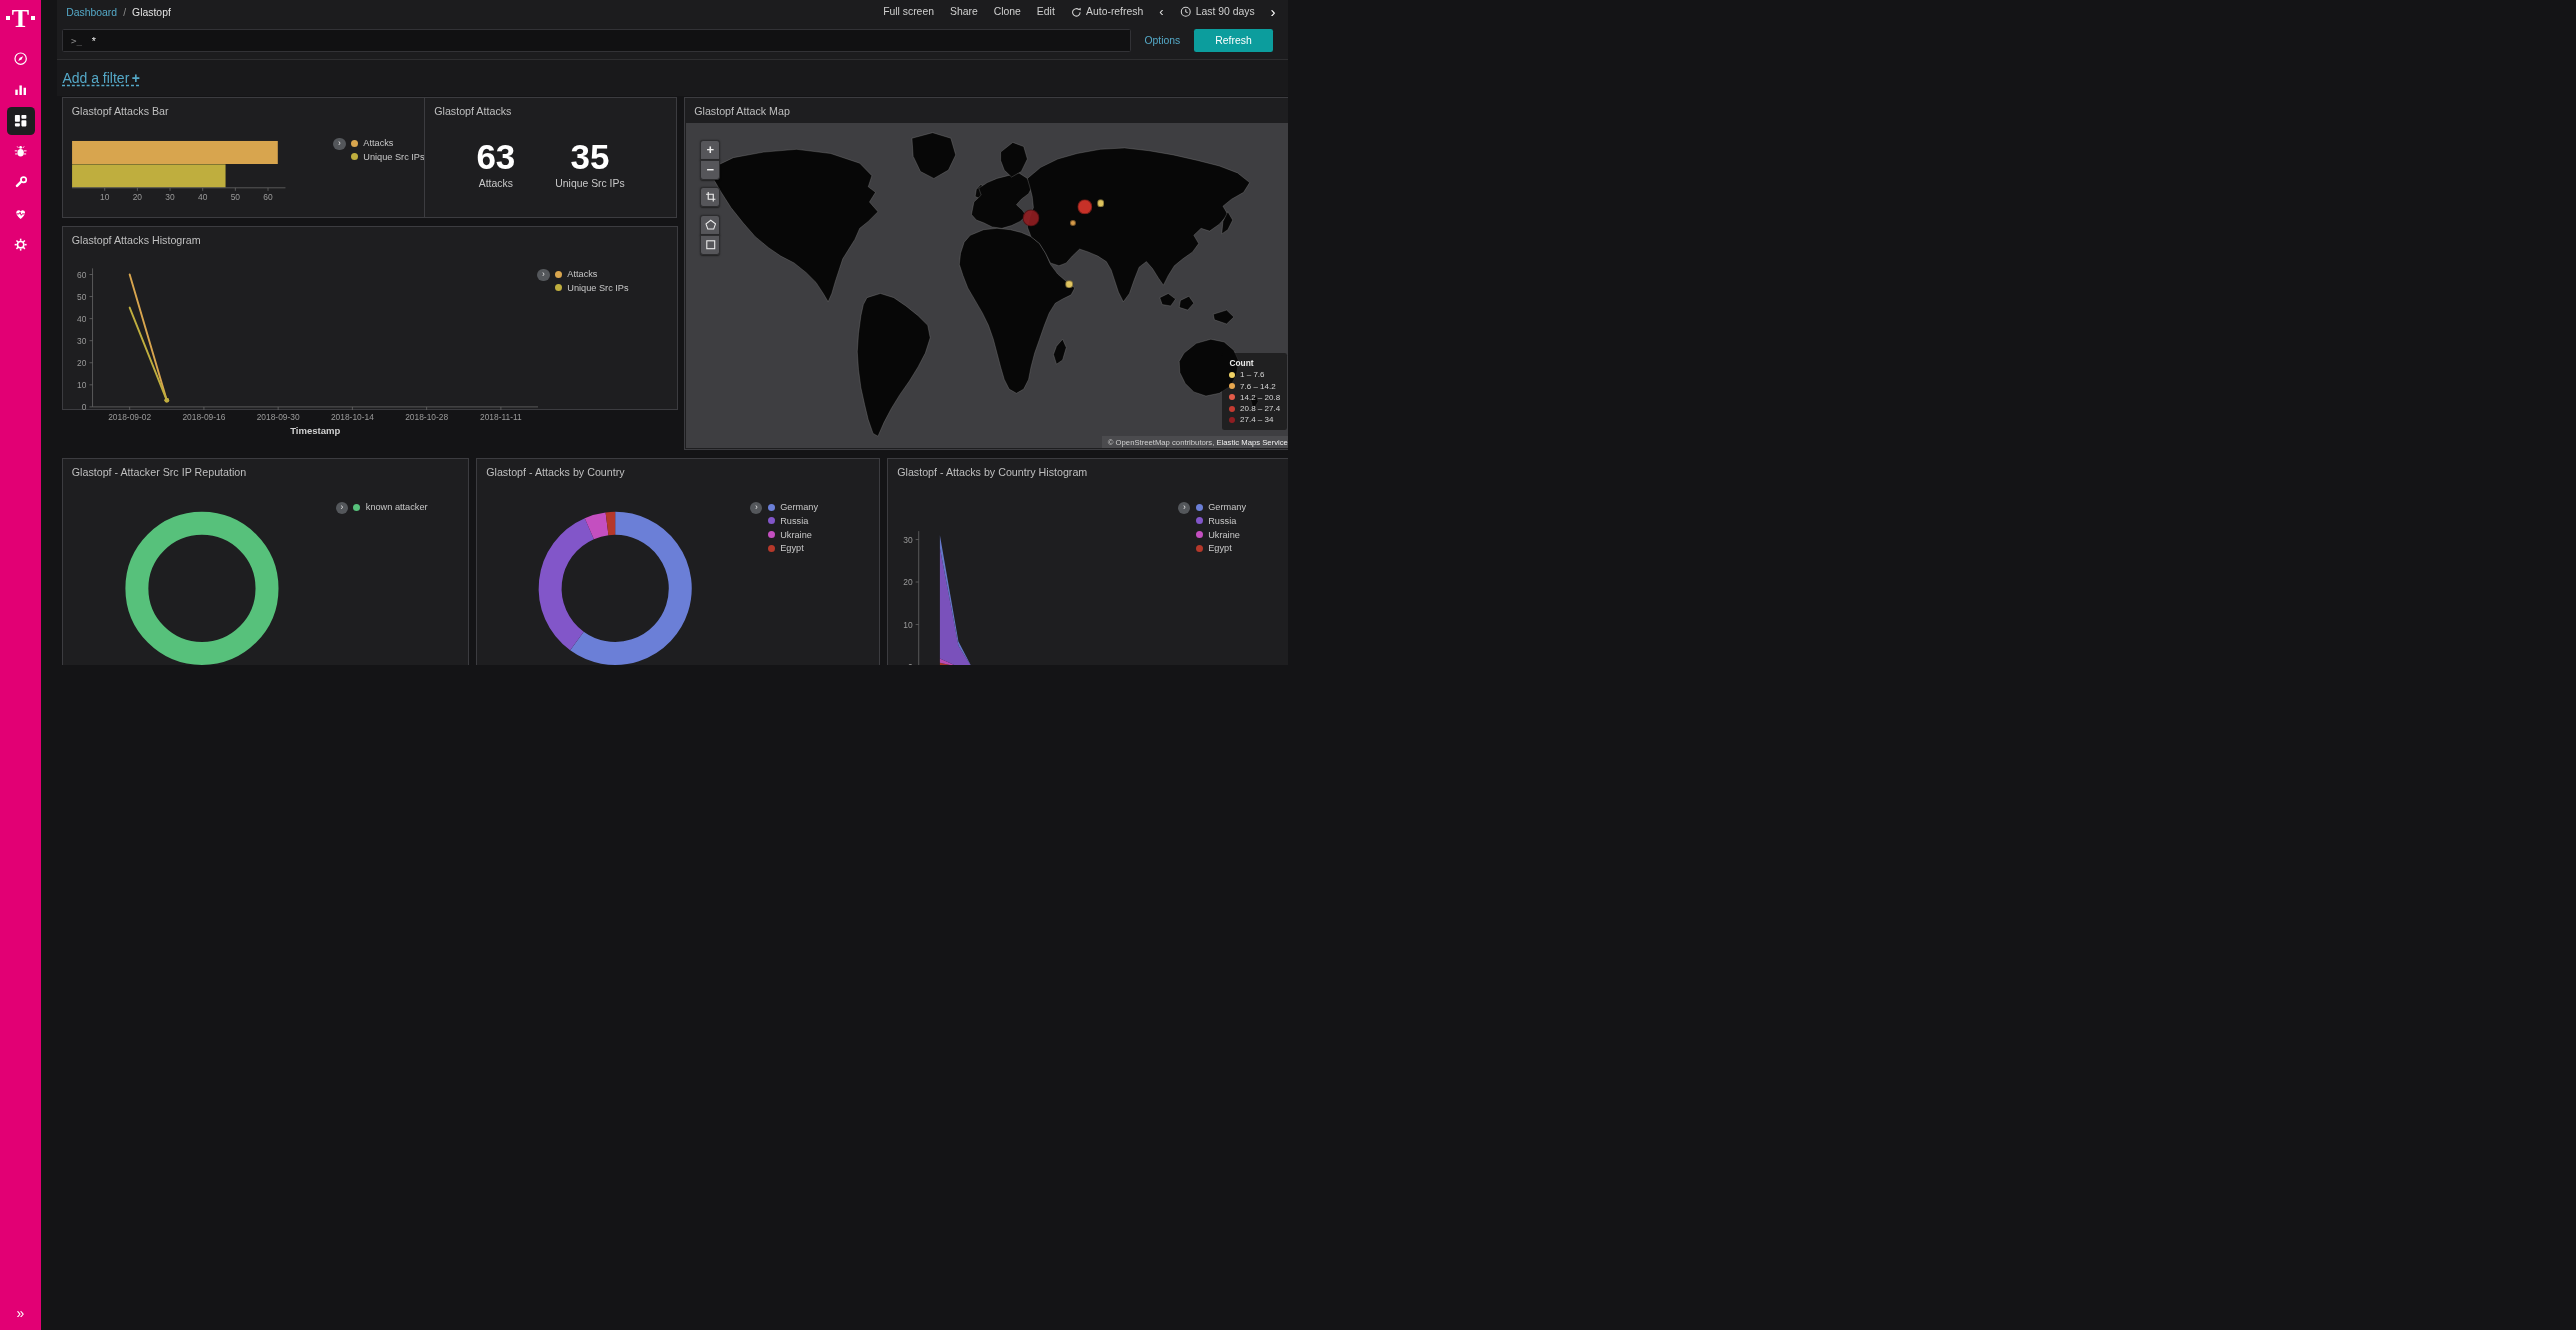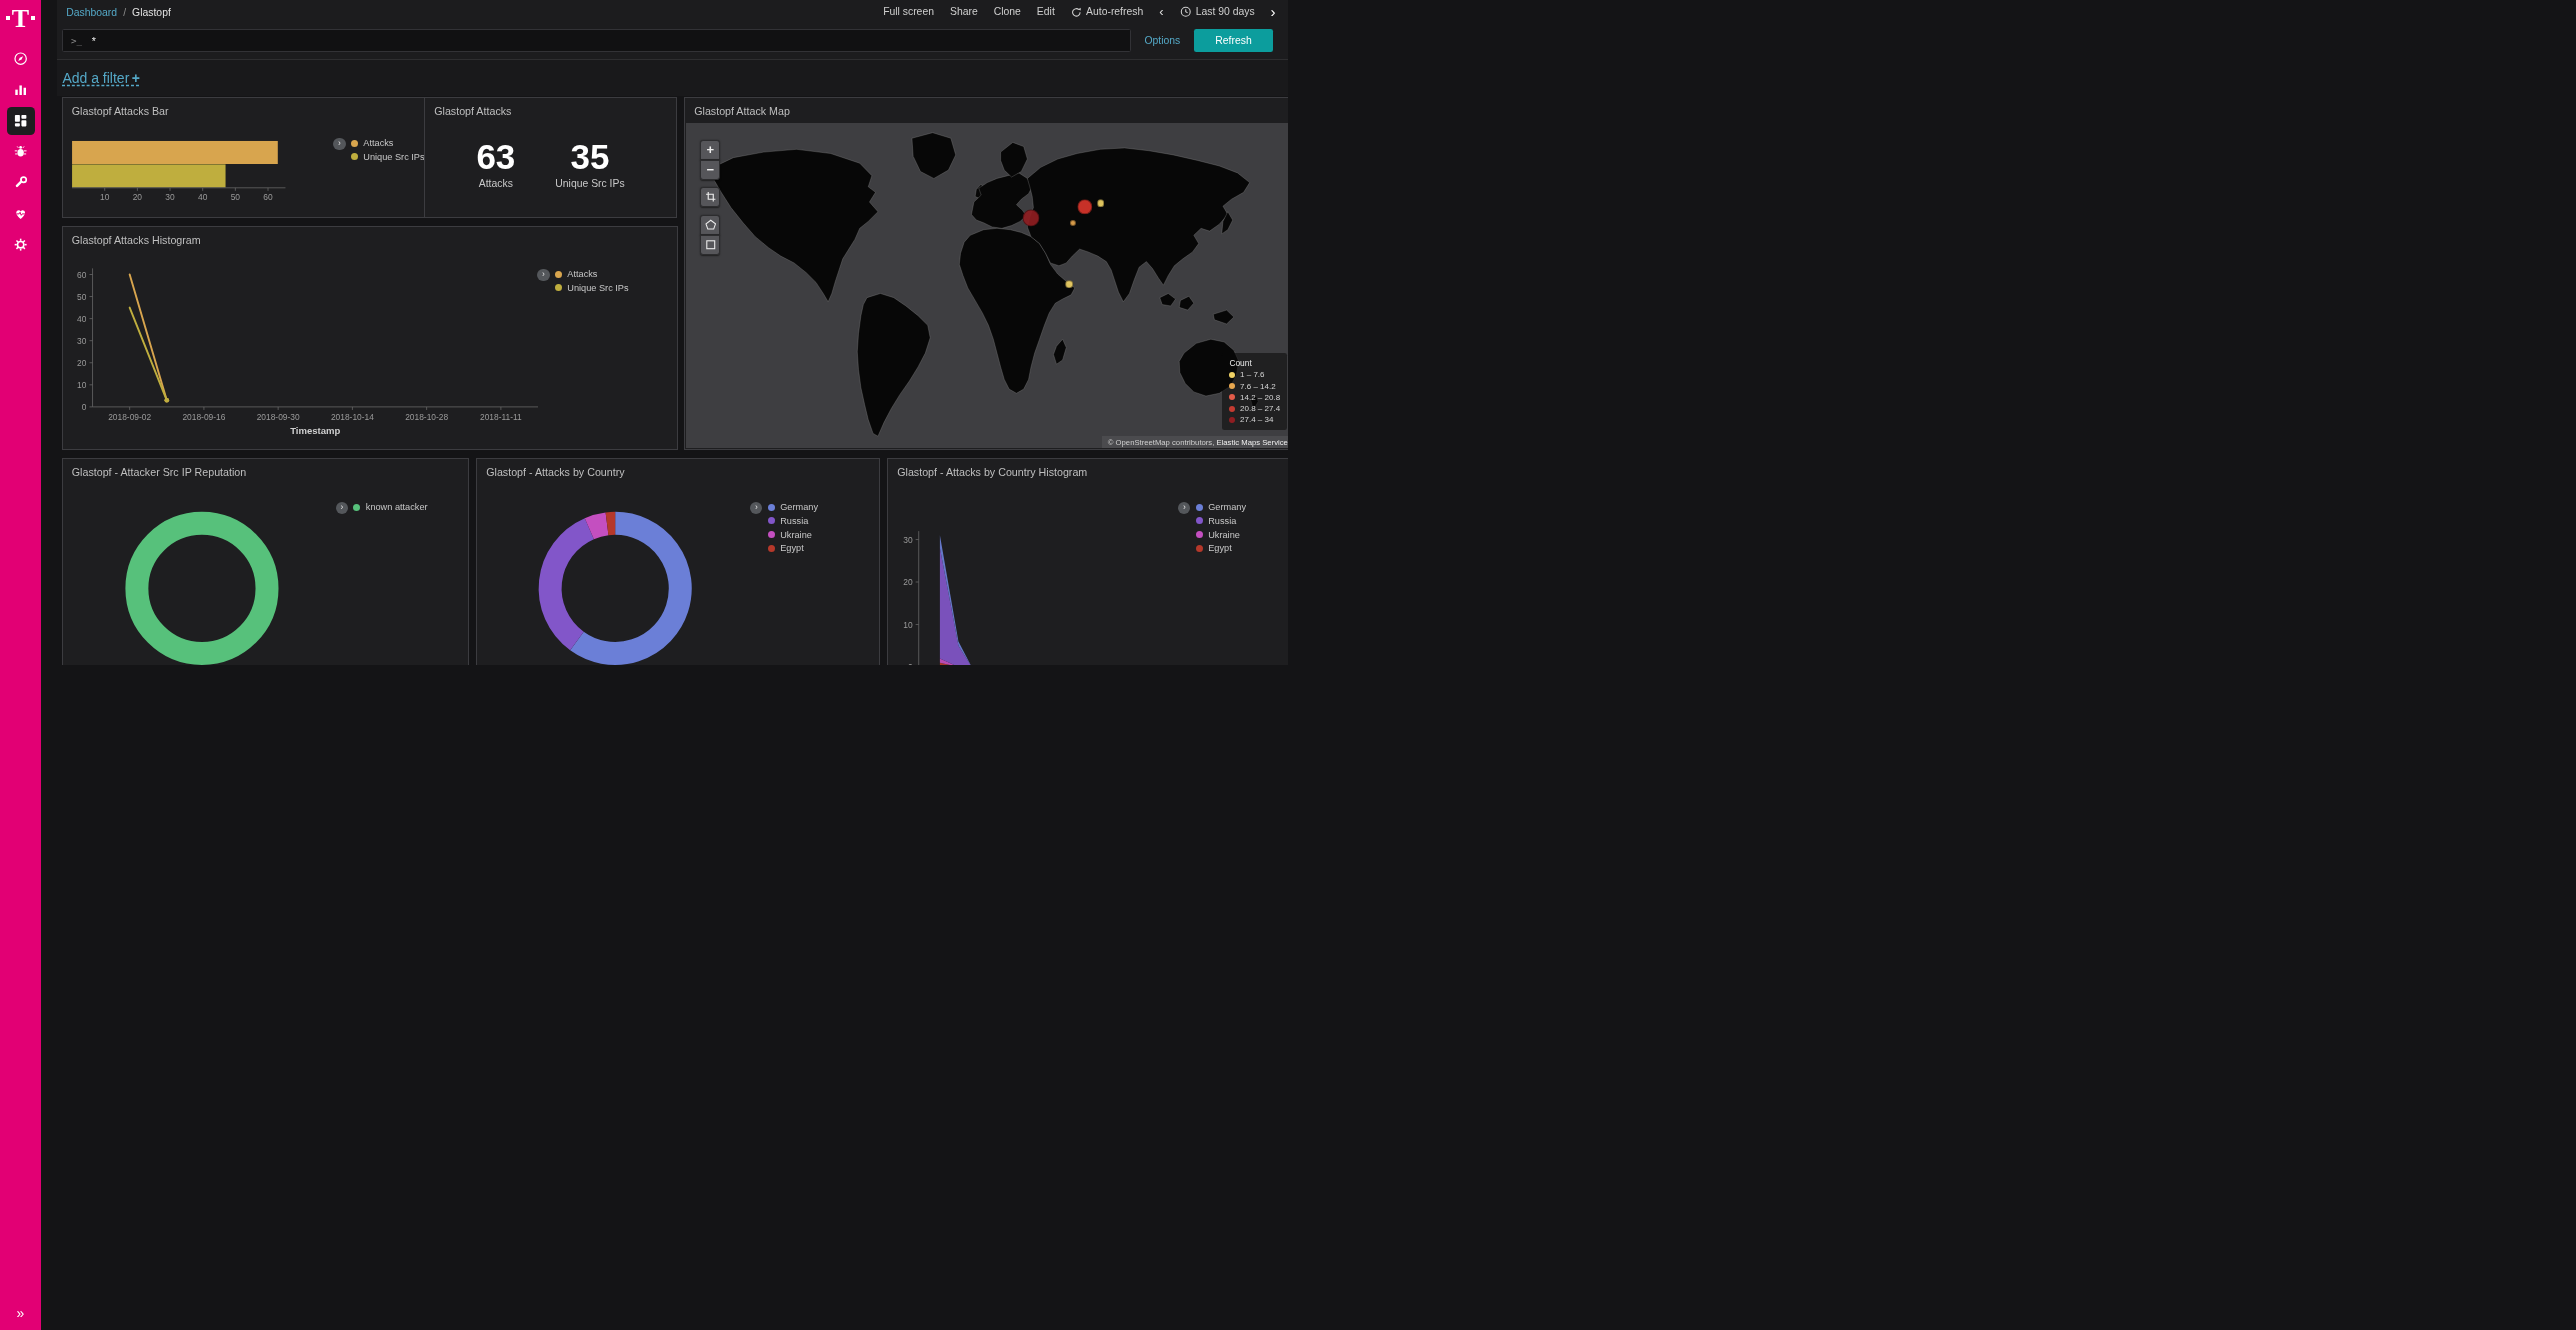--- a/index.html
+++ b/index.html
@@ -71,21 +71,21 @@
   #map-controls{position:absolute;left:14.6px;top:17px;display:flex;flex-direction:column;}
   .map-btn{width:20px;height:20px;background:#56565a;color:#ededed;border:0.8px solid #2c2c2e;
     box-sizing:border-box;display:flex;align-items:center;justify-content:center;
     font-size:13px;font-weight:700;cursor:pointer;box-shadow:0 0.8px 1.5px rgba(0,0,0,.5);}
   .btn-grp{display:flex;flex-direction:column;margin-bottom:7.7px;}
   .btn-grp .map-btn:first-child{border-radius:3.1px 3.1px 0 0;}
   .btn-grp .map-btn:last-child{border-radius:0 0 3.1px 3.1px;}
   .btn-grp .map-btn:only-child{border-radius:3.1px;}
   #map-legend{position:absolute;right:6.1px;bottom:18.4px;background:rgba(8,8,8,.55);
     padding:4.6px 7px 5.4px;border-radius:2.3px;}
-  #map-legend .ml-title{font-size:8.4px;font-weight:400;color:#e8e8e8;}
+  #map-legend .ml-title{font-size:8.4px;font-weight:700;color:#e8e8e8;}
   .ml-row{display:flex;align-items:center;gap:4.6px;margin-top:2.3px;font-size:8px;color:#d6d6d6;}
   .ml-dot{width:6.1px;height:6.1px;border-radius:50%;flex:none;}
   #map-attrib{position:absolute;right:0;bottom:0;background:rgba(80,80,82,.78);color:#cfcfcf;
     font-size:7.7px;padding:1.5px 5.4px;text-align:center;}
   #map-attrib .svc{color:#efefef;}
   svg{display:block;}
 </style>
 </head>
 <body>
 
@@ -345,21 +345,21 @@
             <div class="ml-row">
               <span class="ml-dot" style="background: rgb(143, 29, 33);"></span>
               <span>27.4 – 34</span>
             </div>
           </div>
       </div>
       <div id="map-attrib"><span>© OpenStreetMap</span><span> contributors,</span><span class="svc"> Elastic Maps Service</span></div>
     </div>
   </div>
 
-  <div class="panel" style="left:4.6px;top:226px;width:616px;height:224px">
+  <div class="panel" style="left:4.6px;top:226px;width:616px;height:184px">
     <h3>Glastopf Attacks Histogram</h3>
     <div id="hist-box">
         <svg width="614" height="199" viewBox="0 0 801 260">
           <line x1="38" y1="24" x2="38" y2="205" stroke="#6a6a6a"></line>
           <line x1="38" y1="205" x2="620" y2="205" stroke="#6a6a6a"></line>
           <line x1="34" y1="205" x2="38" y2="205" stroke="#6a6a6a"></line>
           <text x="30" y="209" fill="#9a9a9a" font-size="11" text-anchor="end" font-family="Liberation Sans, sans-serif">0</text>
           <line x1="34" y1="176.16666666666666" x2="38" y2="176.16666666666666" stroke="#6a6a6a"></line>
           <text x="30" y="180.16666666666666" fill="#9a9a9a" font-size="11" text-anchor="end" font-family="Liberation Sans, sans-serif">10</text>
           <line x1="34" y1="147.33333333333334" x2="38" y2="147.33333333333334" stroke="#6a6a6a"></line>

